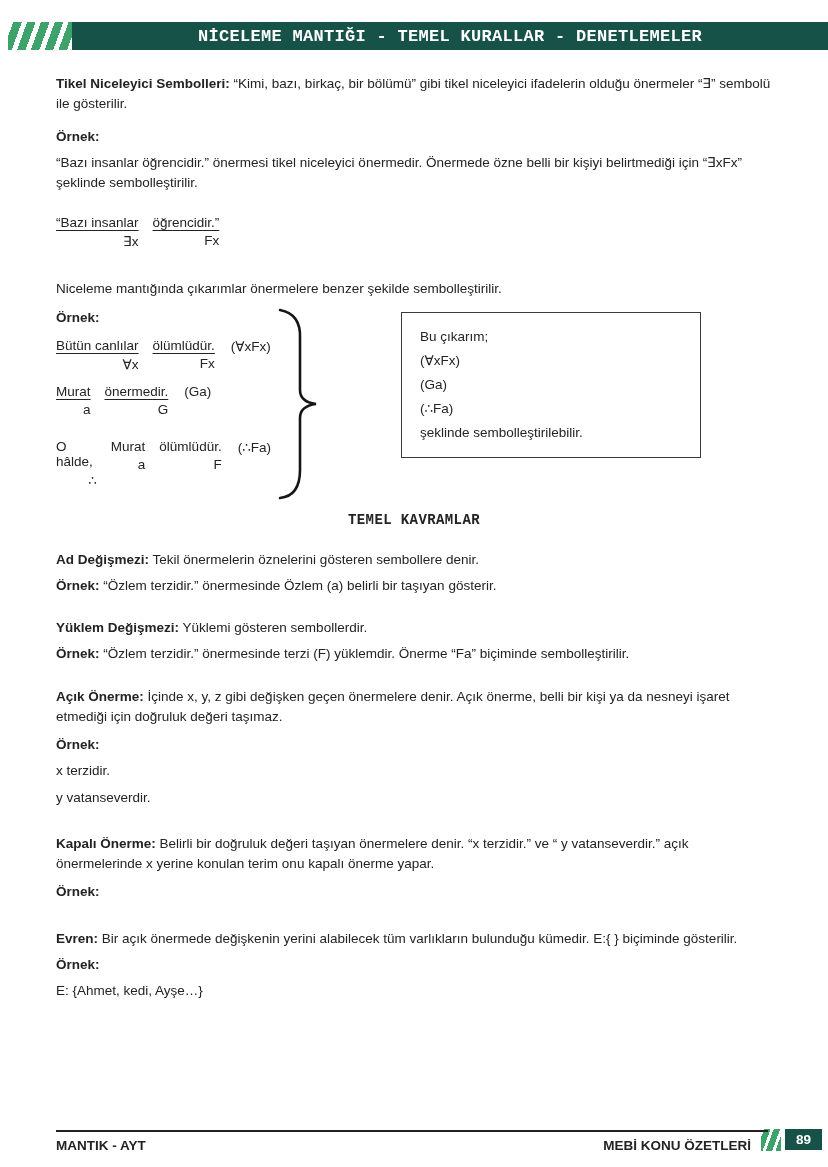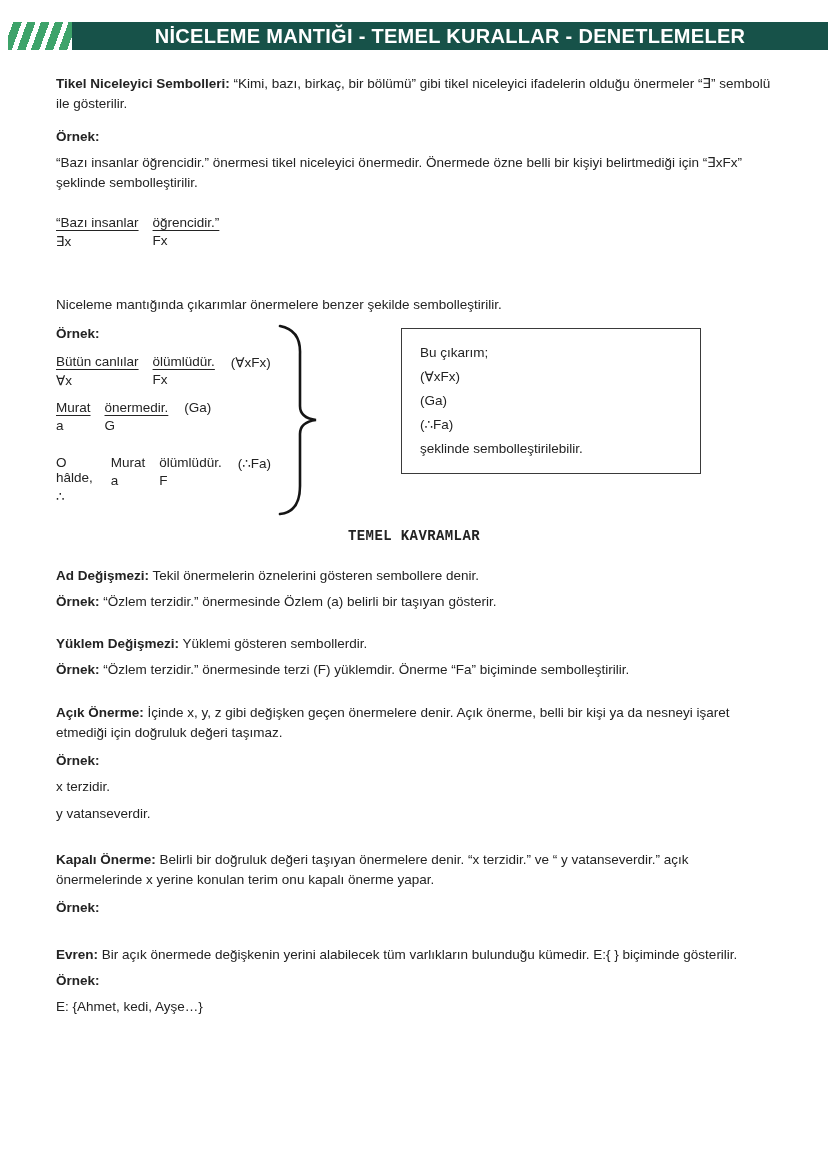--- a/index.html
+++ b/index.html
@@ -12,34 +12,34 @@
 
   
   .header { display:flex; margin:22px 0 0 8px; height:28px; }
   .header-stripes {
     width:64px; height:100%;
     background:repeating-linear-gradient(110deg, #ffffff 0 5px, var(--accent-green,#3ea36a) 5px 13px);
   }
   .header-bar {
     flex:1; background:var(--header-bg,#175249); color:#fff;
     display:flex; align-items:center; justify-content:center;
-    font-weight:bold; font-size:20px; letter-spacing:.3px;
+    font-weight:bold; font-size:17px; letter-spacing:.3px;font-family:Liberation Mono, monospace;
   }
 
   
   main { padding:24px 56px 0; }
   p { line-height:1.5; }
   .b { font-weight:bold; }
   .mt6{margin-top:6px} .mt8{margin-top:8px} .mt10{margin-top:10px}
   .mt12{margin-top:12px} .mt20{margin-top:20px}
-  .mt22{margin-top:22px} .mt26{margin-top:26px} .mt30{margin-top:46px}
+  .mt22{margin-top:22px} .mt26{margin-top:26px} .mt30{margin-top:30px}
 
   
   .stack-line { display:flex; align-items:flex-start; }
-  .stack { display:inline-flex; flex-direction:column; align-items:flex-start; margin-right:14px; }
+  .stack { display:inline-flex; flex-direction:column; align-items:flex-end; margin-right:14px; }
   .u { text-decoration:underline; text-underline-offset:3px; }
   .sym { margin-top:3px; }
   .annot { margin-left:2px; white-space:nowrap; }
 
   
   .inference-row { display:flex; align-items:flex-start; margin-top:8px; }
   .inference-left { width:215px; flex:0 0 auto; }
   .brace-svg { flex:0 0 auto; margin:-2px 0 0 4px; }
   .result-box {
     border:1.5px solid #3a3a3a; padding:12px 18px; margin-left:80px; margin-top:4px;
@@ -175,14 +175,23 @@
 
     <p class="b mt8">Örnek:</p>
 
     <p class="mt26"><b>Evren:</b> <span>Bir açık önermede değişkenin yerini alabilecek tüm varlıkların bulunduğu kümedir. E:{ } biçiminde gösterilir.</span></p>
 
     <p class="b mt6">Örnek:</p>
     <p class="mt6">E: {Ahmet, kedi, Ayşe…}</p>
 
   </main>
 
+  <footer class="footer">
+    <div class="footer-rule"></div>
+    <div class="footer-row">
+      <span>MANTIK - AYT</span>
+      <span class="footer-right">MEBİ KONU ÖZETLERİ</span>
+      <span class="footer-stripes"></span>
+      <span class="page-box">89</span>
+    </div>
+  </footer>
 
 </div>
 
 </body></html>

